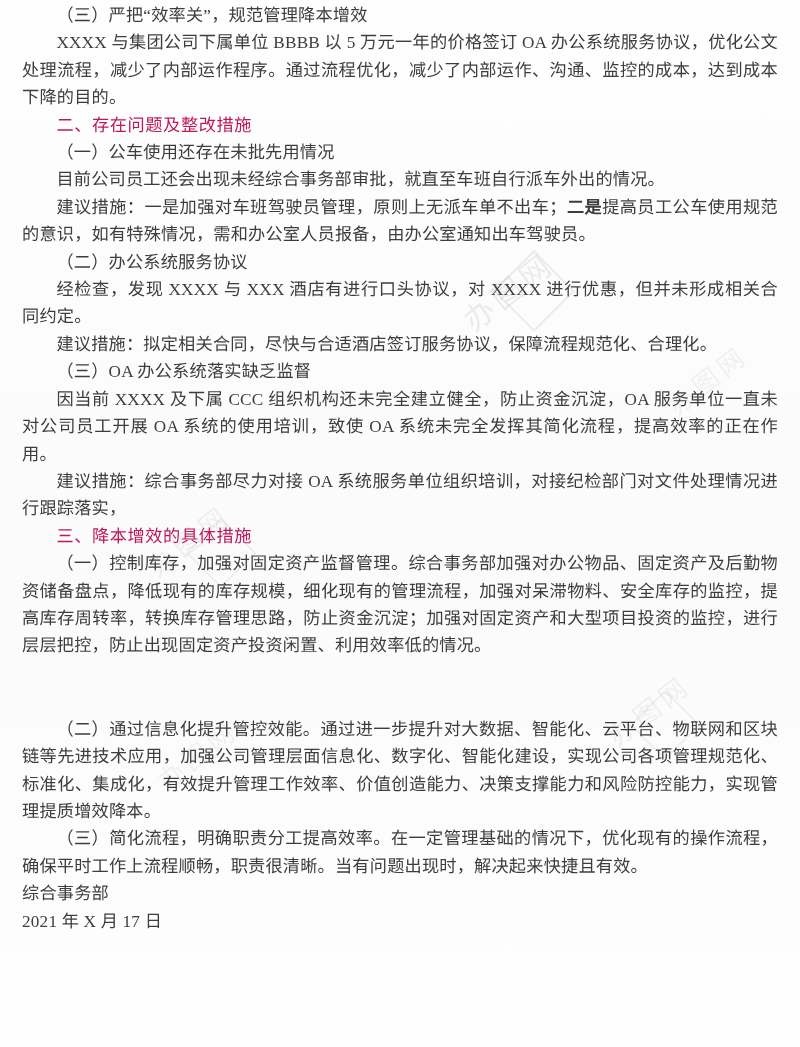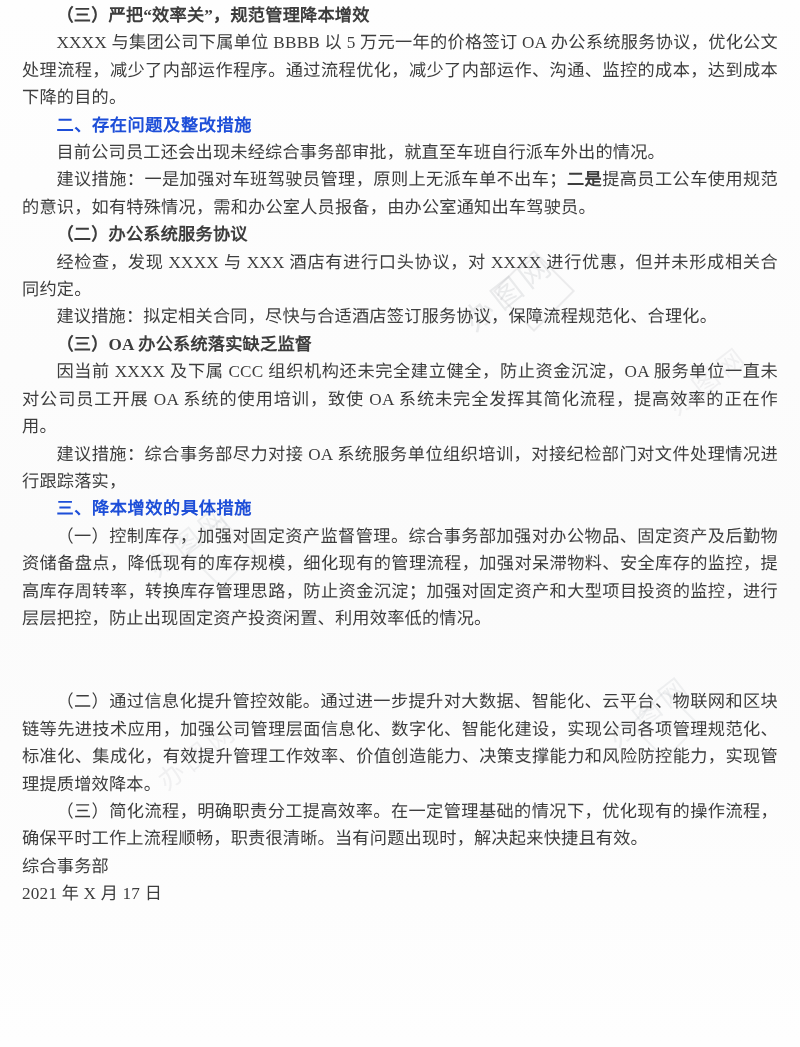--- a/index.html
+++ b/index.html
@@ -48,28 +48,27 @@
     letter-spacing: 0.2px;
     color: #3d3d3d;
   }
 
   p.indent {
     text-indent: 2em;
   }
 
   p.heading {
     text-indent: 2em;
-    font-weight: bold;
-    color: #1d4ed8;
+    font-weight: normal;
+    color: #be185d;
     letter-spacing: 0.6px;
   }
 
   .sub-head {
     text-indent: 2em;
-    font-weight: bold;
   }
 
   .gap-block {
     height: 56px;
   }
 
   .sign {
     margin: 0;
     font-size: 17.2px;
     line-height: 27.4px;
@@ -132,20 +131,21 @@
   <div class="watermark wm-e">办图网</div>
 
   <div class="content">
 
     <p class="sub-head">（三）严把“效率关”，规范管理降本增效</p>
 
     <p class="indent">XXXX 与集团公司下属单位 BBBB 以 5 万元一年的价格签订 OA 办公系统服务协议，优化公文处理流程，减少了内部运作程序。通过流程优化，减少了内部运作、沟通、监控的成本，达到成本下降的目的。</p>
 
     <p class="heading">二、存在问题及整改措施</p>
 
+    <p class="sub-head">（一）公车使用还存在未批先用情况</p>
 
     <p class="indent">目前公司员工还会出现未经综合事务部审批，就直至车班自行派车外出的情况。</p>
 
     <p class="indent"><span>建议措施：一是加强对车班驾驶员管理，原则上无派车单不出车；</span><b class="inline-bold">二是</b><span>提高员工公车使用规范的意识，如有特殊情况，需和办公室人员报备，由办公室通知出车驾驶员。</span></p>
 
     <p class="sub-head">（二）办公系统服务协议</p>
 
     <p class="indent">经检查，发现 XXXX 与 XXX 酒店有进行口头协议，对 XXXX 进行优惠，但并未形成相关合同约定。</p>
 
     <p class="indent">建议措施：拟定相关合同，尽快与合适酒店签订服务协议，保障流程规范化、合理化。</p>

